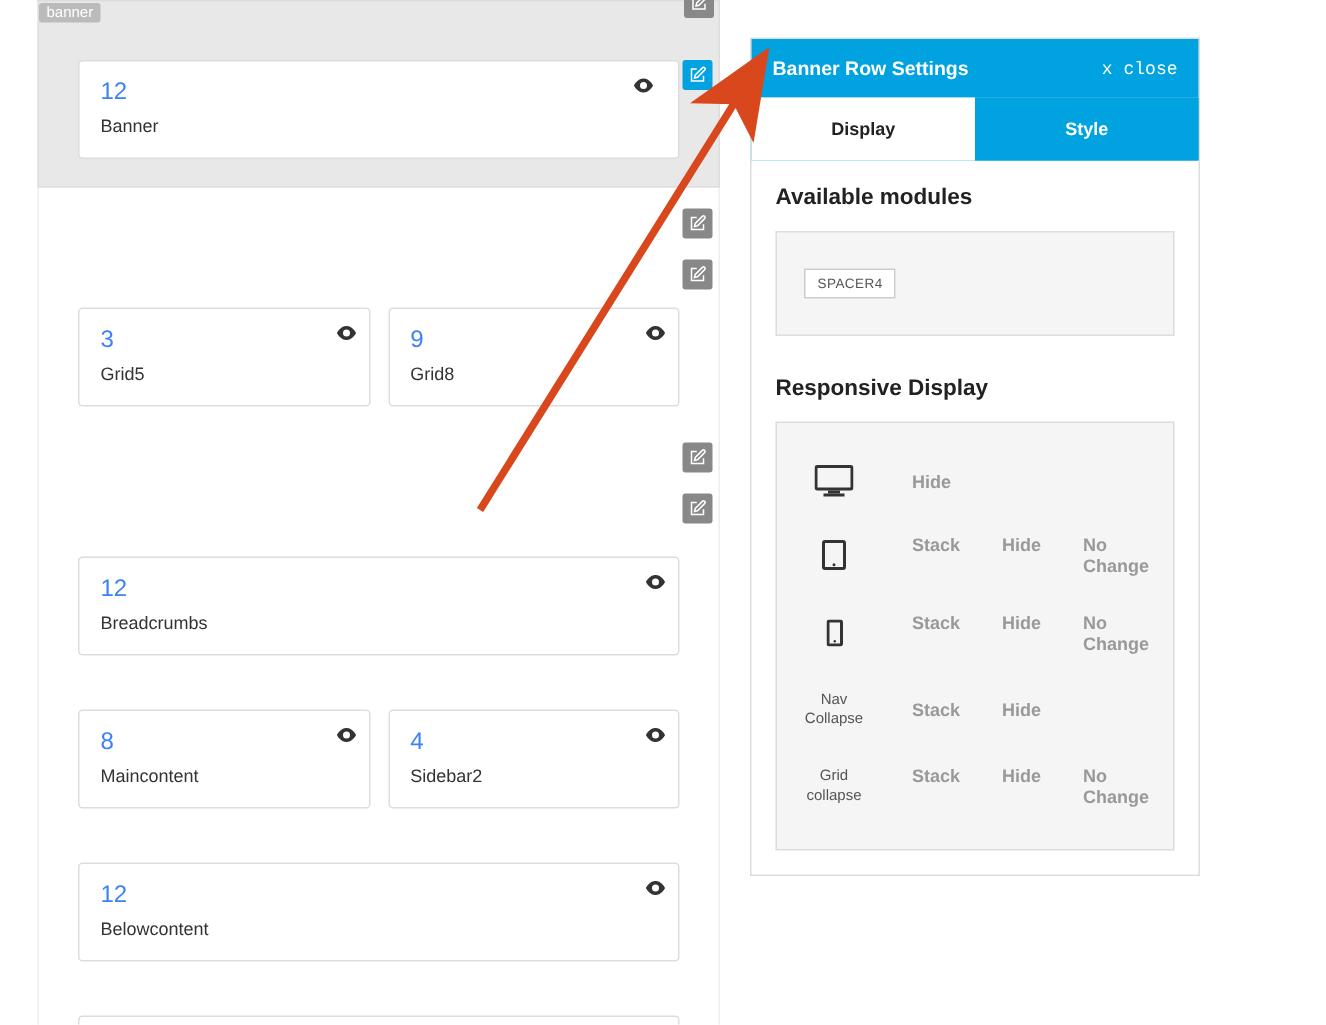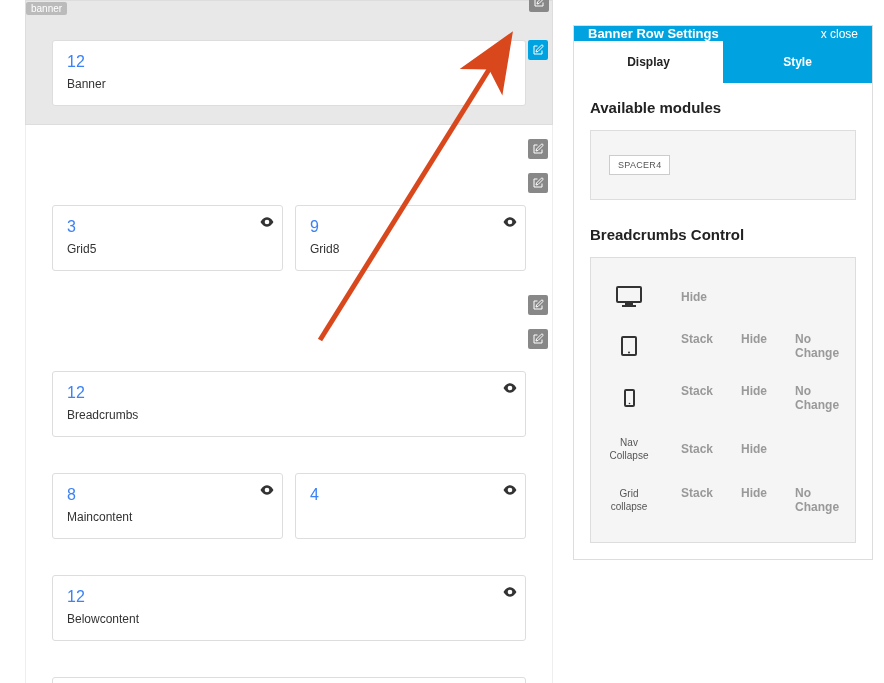--- a/index.html
+++ b/index.html
@@ -1,18 +1,18 @@
 <!DOCTYPE html>
 <html><head>
 <meta charset="utf-8">
 <style>
 * { box-sizing: border-box; margin: 0; padding: 0; }
 body { font-family: -apple-system, BlinkMacSystemFont, "Segoe UI", Helvetica, Arial, sans-serif; background: #fff; font-size: 12px; color: #333; }
 .app { display: flex; width: 884px; height: 683px; gap: 20px; }
-.left-panel { width: 553px; position: relative; }
+.left-panel { width: 480px; position: relative; }
 .right-panel { width: 300px; padding-top: 25px; }
 
 .section-wrap { position: relative; }
 .section-tag { position: absolute; top: 0; left: 26px; background: #bbb; color: #fff; font-size: 10px; padding: 1px 5px; border-radius: 2px; z-index: 2; }
 .section-banner { background: #e8e8e8; padding: 26px 26px 18px 26px; border: 1px solid #ddd; border-top: 0; position: relative; }
 
 .card { background: #fff; border: 1px solid #ddd; border-radius: 3px; padding: 12px 14px 14px; position: relative; }
 .card-num { font-size: 16px; color: #3b82f6; margin-bottom: 6px; }
 .card-title { font-size: 12px; color: #333; }
 .eye-icon { position: absolute; top: 10px; }
@@ -23,22 +23,22 @@
 .col-3 { flex: 0 0 94px; }
 .col-4 { flex: 0 0 146px; }
 .col-8 { flex: 0 0 300px; }
 .col-9 { flex: 1; }
 
 .edit-btn { position: absolute; right: 4px; width: 20px; height: 20px; background: #888; border-radius: 2px; display: flex; align-items: center; justify-content: center; cursor: pointer; }
 .edit-btn.active { background: #00a3e0; }
 .edit-btn svg { width: 12px; height: 12px; }
 
 .settings-panel { border: 1px solid #ddd; }
-.settings-header { background: #00a3e0; color: #fff; padding: 0 14px; display: flex; justify-content: space-between; align-items: center; font-size: 13px; font-weight: 600; }
-.close-link { font-weight: 400; font-size: 12px; cursor: pointer; }
+.settings-header { background: #00a3e0; color: #fff; padding: 12px 14px; display: flex; justify-content: space-between; align-items: center; font-size: 13px; font-weight: 600; }
+.close-link { font-weight: 400; font-size: 12px; cursor: pointer; font-family: Liberation Mono, monospace; }
 .tabs { display: flex; background: #00a3e0; }
 .tab { flex: 0 0 50%; text-align: center; padding: 14px 0; font-size: 12px; font-weight: 600; cursor: pointer; }
 .tab.active { background: #fff; color: #222; }
 .tab.inactive { background: #00a3e0; color: #fff; }
 .settings-body { padding: 16px; }
 .section-title { font-size: 15px; color: #222; margin-bottom: 14px; font-weight: 700; }
 .module-box { background: #f5f5f5; border: 1px solid #ddd; padding: 24px 18px; margin-bottom: 26px; }
 .module-chip { display: inline-block; background: #fff; border: 1px solid #ccc; padding: 4px 8px; font-size: 9px; color: #555; letter-spacing: 0.3px; }
 
 .responsive-box { background: #f5f5f5; border: 1px solid #ddd; padding: 16px 8px; }
@@ -143,20 +143,21 @@
       <div class="row-flex" style="margin-top:36px;">
         <div class="card col-8">
           <div class="card-num">8</div>
           <div class="card-title">Maincontent</div>
           <span class="eye-icon" style="right:8px;"><svg viewBox="0 0 24 16">
                 <path d="M12 0C5 0 1 8 1 8s4 8 11 8 11-8 11-8-4-8-11-8zm0 12a4 4 0 1 1 0-8 4 4 0 0 1 0 8z" fill="#333"></path>
               </svg></span>
         </div>
         <div class="card col-4">
           <div class="card-num">4</div>
+          <div class="card-title">Sidebar2</div>
           <span class="eye-icon" style="right:8px;"><svg viewBox="0 0 24 16">
                 <path d="M12 0C5 0 1 8 1 8s4 8 11 8 11-8 11-8-4-8-11-8zm0 12a4 4 0 1 1 0-8 4 4 0 0 1 0 8z" fill="#333"></path>
               </svg></span>
         </div>
       </div>
 
       <div class="card" style="margin-top:36px;">
         <div class="card-num">12</div>
         <div class="card-title">Belowcontent</div>
         <span class="eye-icon" style="right:8px;"><svg viewBox="0 0 24 16">
@@ -192,21 +193,21 @@
       <div class="tabs">
         <div class="tab active">Display</div>
         <div class="tab inactive">Style</div>
       </div>
       <div class="settings-body">
         <div class="section-title">Available modules</div>
         <div class="module-box">
           <span class="module-chip">SPACER4</span>
         </div>
 
-        <div class="section-title">Breadcrumbs Control</div>
+        <div class="section-title">Responsive Display</div>
         <div class="responsive-box">
 
           <div class="resp-row">
             <div class="resp-icon">
               <svg width="26" height="22" viewBox="0 0 26 22">
                   <rect x="1" y="1" width="24" height="15" rx="1" fill="none" stroke="#333" stroke-width="2"></rect>
                   <rect x="9" y="17" width="8" height="2" fill="#333"></rect>
                   <rect x="6" y="19" width="14" height="2" fill="#333"></rect>
                 </svg>
             </div>

